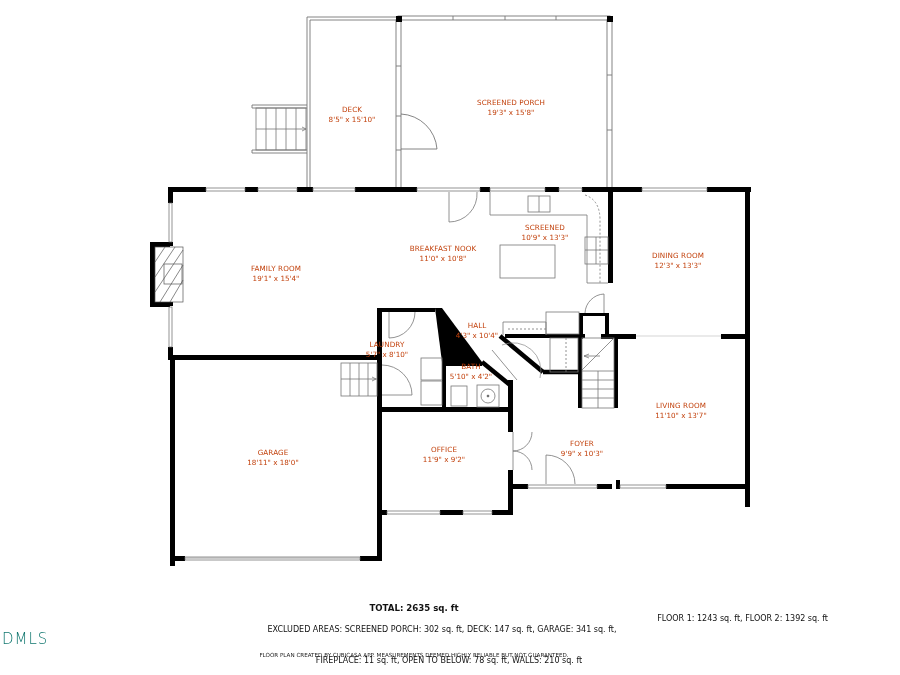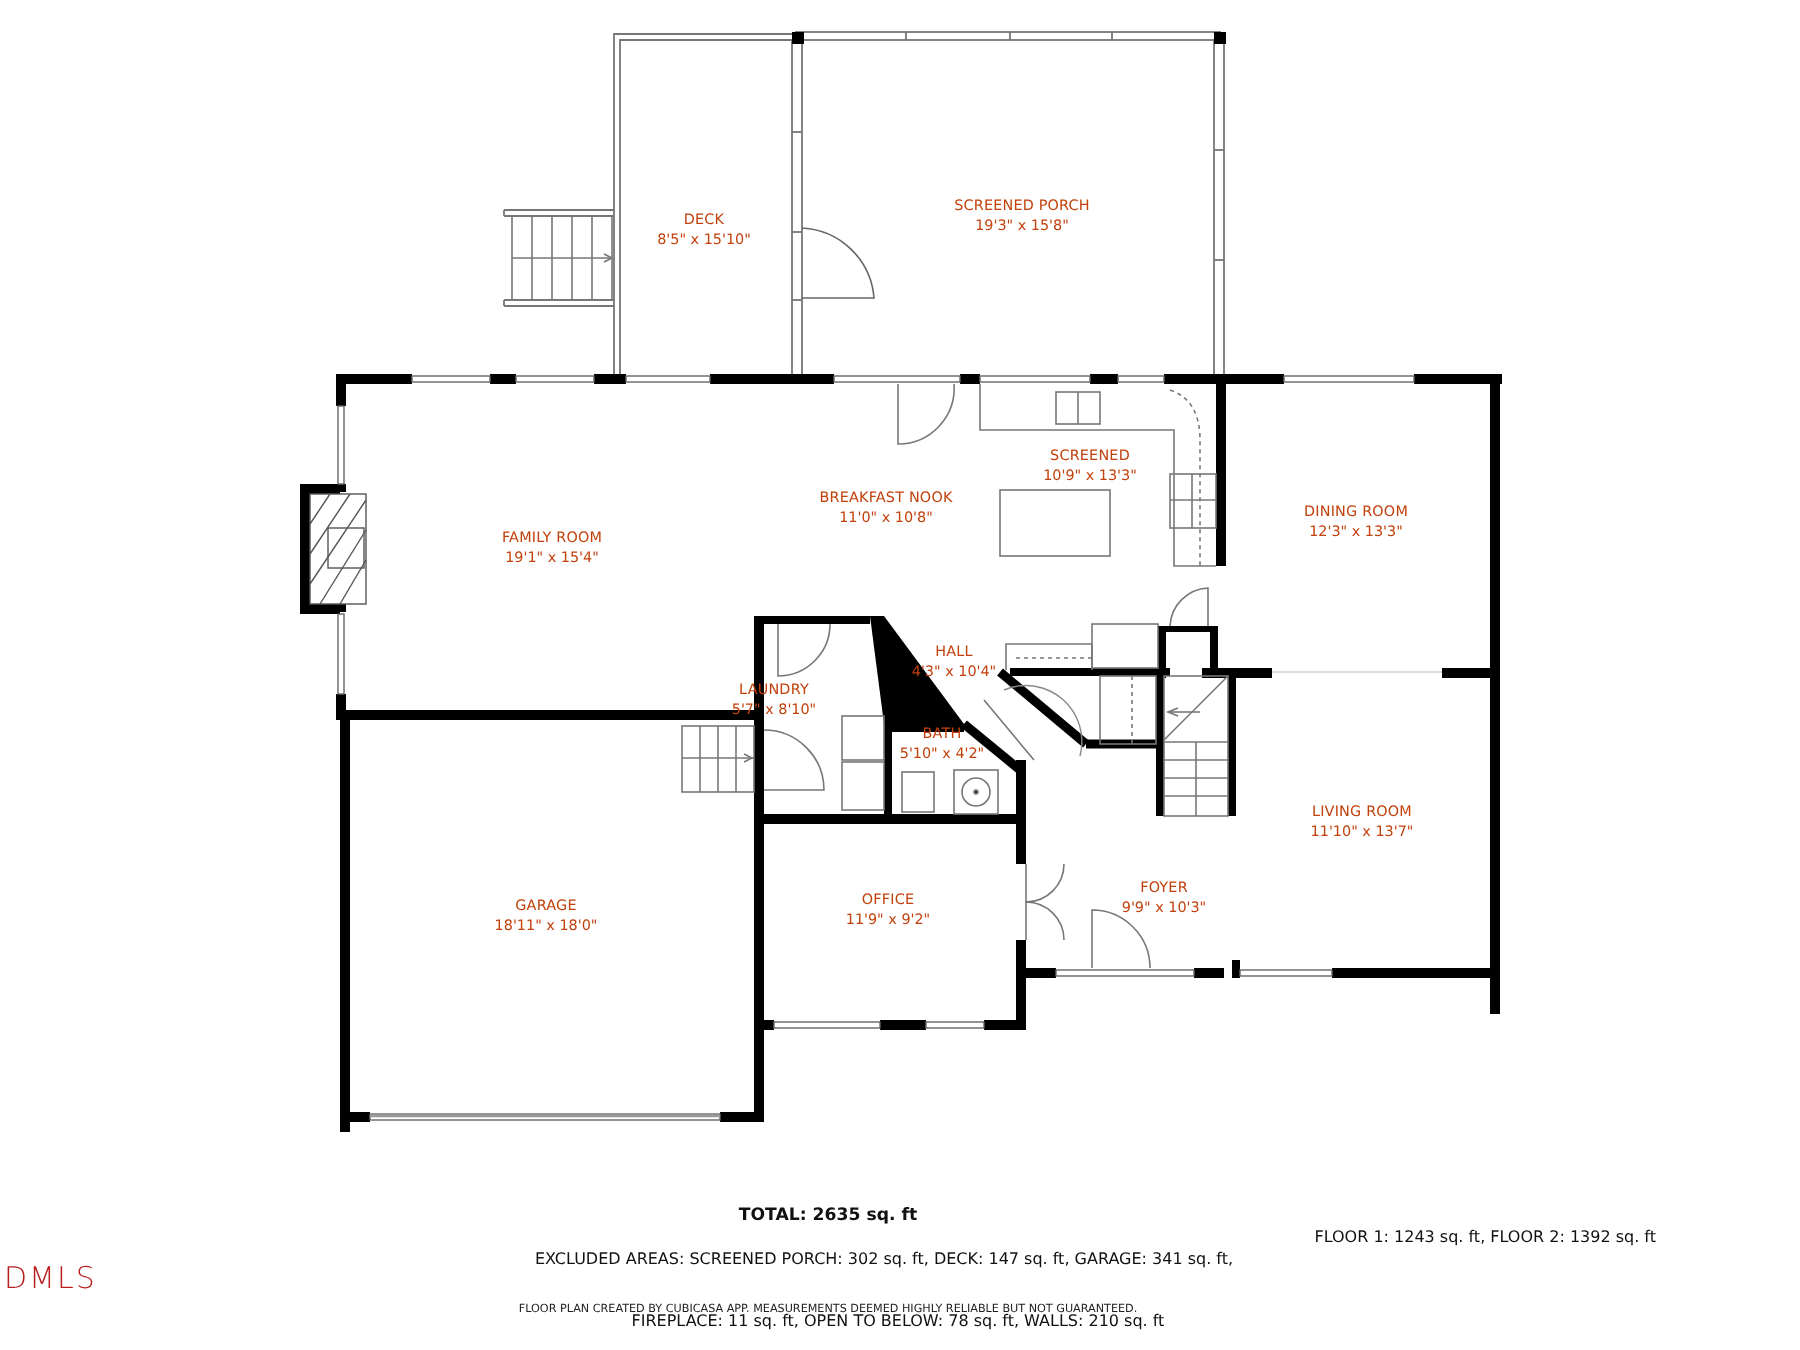--- a/index.html
+++ b/index.html
@@ -8,21 +8,21 @@
   .room-label { position:absolute; text-align:center; font-family:"DejaVu Sans", sans-serif; color:#c2410c; line-height:10px; transform:translateX(-50%); white-space:nowrap; }
   .room-name { font-size:7.2px; display:block; letter-spacing:0.1px; }
   .room-dim { font-size:7.2px; display:block; }
   .summary { position:absolute; left:0; width:828px; text-align:center; font-family:"DejaVu Sans", sans-serif; color:#111; }
   .sum-total { top:603px; font-size:8.6px; font-weight:bold; }
   .sum-line { font-size:8px; }
   .sum-l1 { top:614px;text-align:right; }
   .sum-l2 { top:625px;padding-left:28px; }
   .sum-l3 { top:656px;padding-left:35px; }
   .sum-disc { top:652px; font-size:5.6px; color:#222; }
-  .watermark { position:absolute; left:2px; top:630px; font-size:15px; color:#b91c1c; font-family:"DejaVu Sans", sans-serif; letter-spacing:1px; font-weight:200; }
+  .watermark { position:absolute; left:2px; top:630px; font-size:15px; color:#0f766e; font-family:"DejaVu Sans", sans-serif; letter-spacing:1px; font-weight:200; }
 </style>
 </head>
 <body>
 
 <svg id="plan" width="900" height="675" viewBox="0 0 900 675" xmlns="http://www.w3.org/2000/svg">
 
   <g fill="none" stroke="#777" stroke-width="0.9">
     <path d="M307,188 L307,17 L399,17"></path>
     <path d="M310,188 L310,20 L399,20"></path>
 

